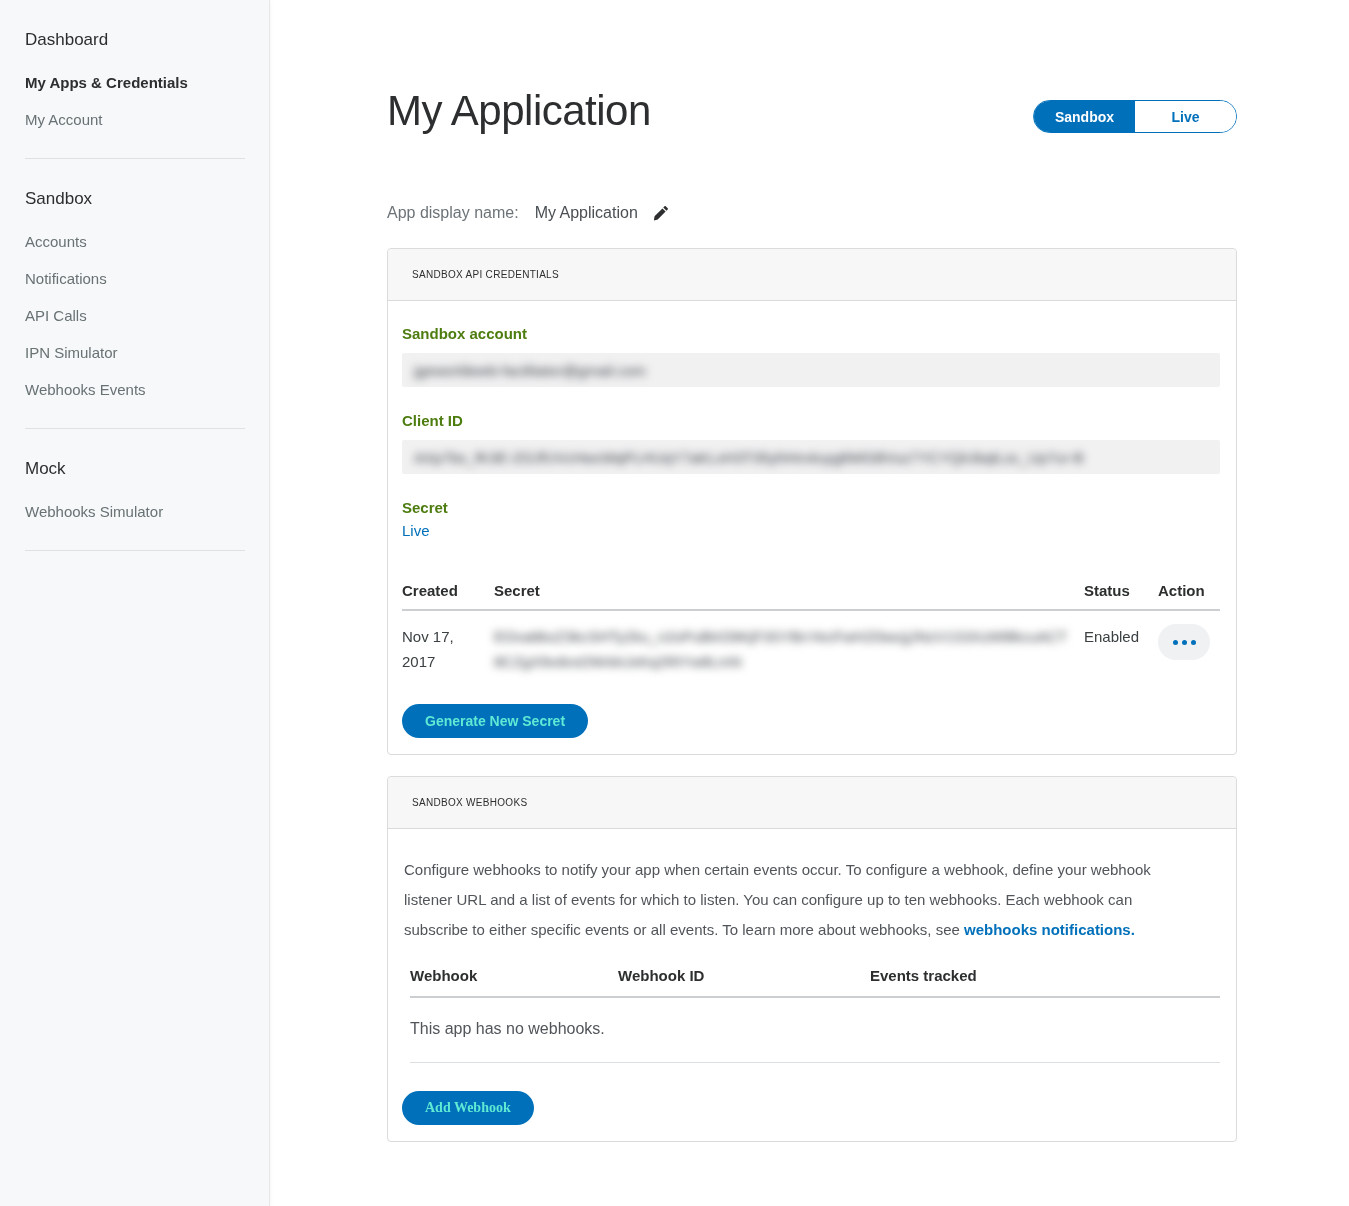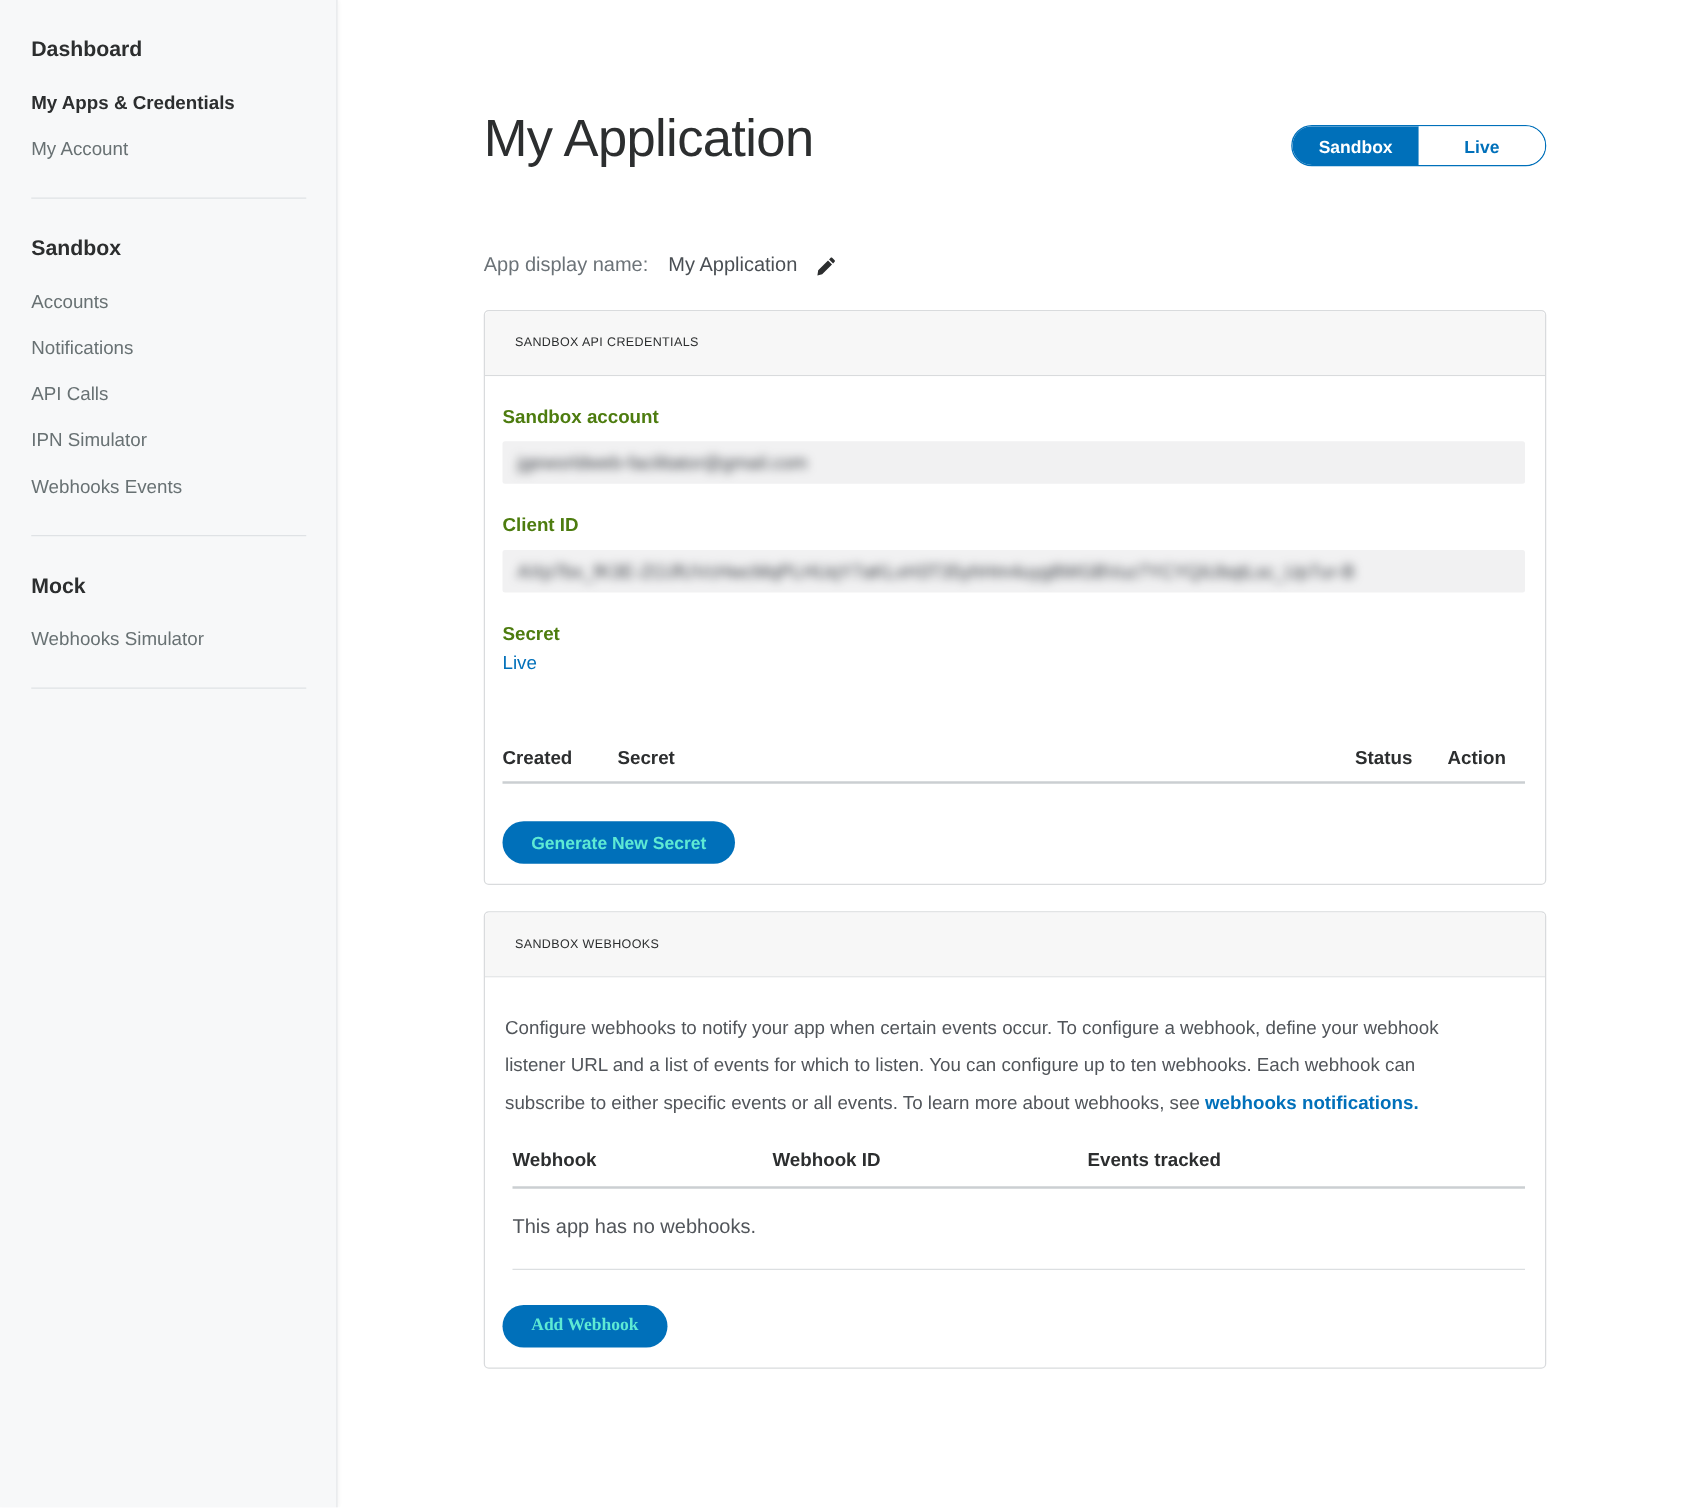--- a/index.html
+++ b/index.html
@@ -14,21 +14,21 @@
   .page { position:relative; width:1349px; min-height:1206px; overflow:hidden; }
 
   
   .sidebar {
     position:absolute; left:0; top:0; width:270px; height:1206px;
     background:#f7f8f9;
     border-right:1px solid #e6e8ea;
     box-shadow:1px 0 3px rgba(0,0,0,.04);
     padding:30px 24px 0 25px;
   }
-  .side-heading { font-size:17px; font-weight:700; color:#2c2e2f; margin:0 0 24px; }
+  .side-heading { font-size:17px; font-weight:400; color:#2c2e2f; margin:0 0 24px; }
   .side-item {
     display:block; font-size:15px; color:#687173; margin:0 0 20px;
     text-decoration:none; cursor:pointer; line-height:17px;
   }
   .side-item.active { color:#2c2e2f; font-weight:700; }
   .side-divider { border:none; border-top:1px solid #dfe2e5; margin:30px 0 30px; }
 
   
   .main { margin-left:271px; padding:88px 112px 0 116px; }
   .content { width:850px; }
@@ -69,21 +69,21 @@
   .field-label { font-size:15px; font-weight:600; color:#4d7c0f; margin:0 0 11px; }
   .field-box {
     height:34px; background:#f1f1f2; border-radius:2px; margin:0 0 25px;
     display:flex; align-items:center; padding:0 12px; overflow:hidden;
   }
   .blurred { filter:blur(4px); color:#3b3f45; font-size:15px; white-space:nowrap; }
 
   .hide-link { display:inline-block; color:#0070ba; font-size:15px; margin:3px 0 7px; cursor:pointer; text-decoration:none; }
   .secret-note { font-size:15px; color:#51555a; line-height:22px; }
 
-  .secret-table { margin-top:52px; }
+  .secret-table { margin-top:36px; }
   .st-header, .st-row {
     display:grid; grid-template-columns:92px minmax(0,1fr) 74px 62px; column-gap:0;
     align-items:start;
   }
   .st-header { padding-bottom:10px; border-bottom:2px solid #cbcfd2; }
   .st-header > div { font-size:15px; font-weight:700; color:#2c2e2f; }
   .st-row { padding-top:13px; font-size:15px; color:#3b4043; }
   .st-created { line-height:25px; padding-right:14px; }
   .st-secret { line-height:25px; padding-right:10px; }
   .st-secret .blurred { white-space:normal; word-break:break-all; }
@@ -177,20 +177,36 @@
           <div class="field-label" style="margin-bottom:3px;">Secret</div>
           <a class="hide-link">Live</a>
 
           <div class="secret-table">
             <div class="st-header">
               <div>Created</div>
               <div>Secret</div>
               <div>Status</div>
               <div>Action</div>
             </div>
+            <div class="st-row">
+              <div class="st-created">Nov 17, 2017</div>
+              <div class="st-secret">
+                <span class="blurred">EOvattkoZ3kcSHTy2ku_n2oPuBtrO9KjF3SYBnYecFwH2l3wcjjJNzV1S3XzM9lkcuACT8CZgX9vdvsOW4AJxKq2RtYw8LmN</span>
+              </div>
+              <div class="st-status">Enabled</div>
+              <div>
+                <button class="ellipsis-btn" aria-label="actions">
+                  <span style="display:flex;gap:4px;">
+                      <i></i>
+                      <i></i>
+                      <i></i>
+                    </span>
+                </button>
+              </div>
+            </div>
           </div>
 
           <button class="btn-primary">Generate New Secret</button>
         </div>
       </section>
 
       <section class="panel webhooks">
         <div class="panel-header">SANDBOX WEBHOOKS</div>
         <div class="panel-body">
 

